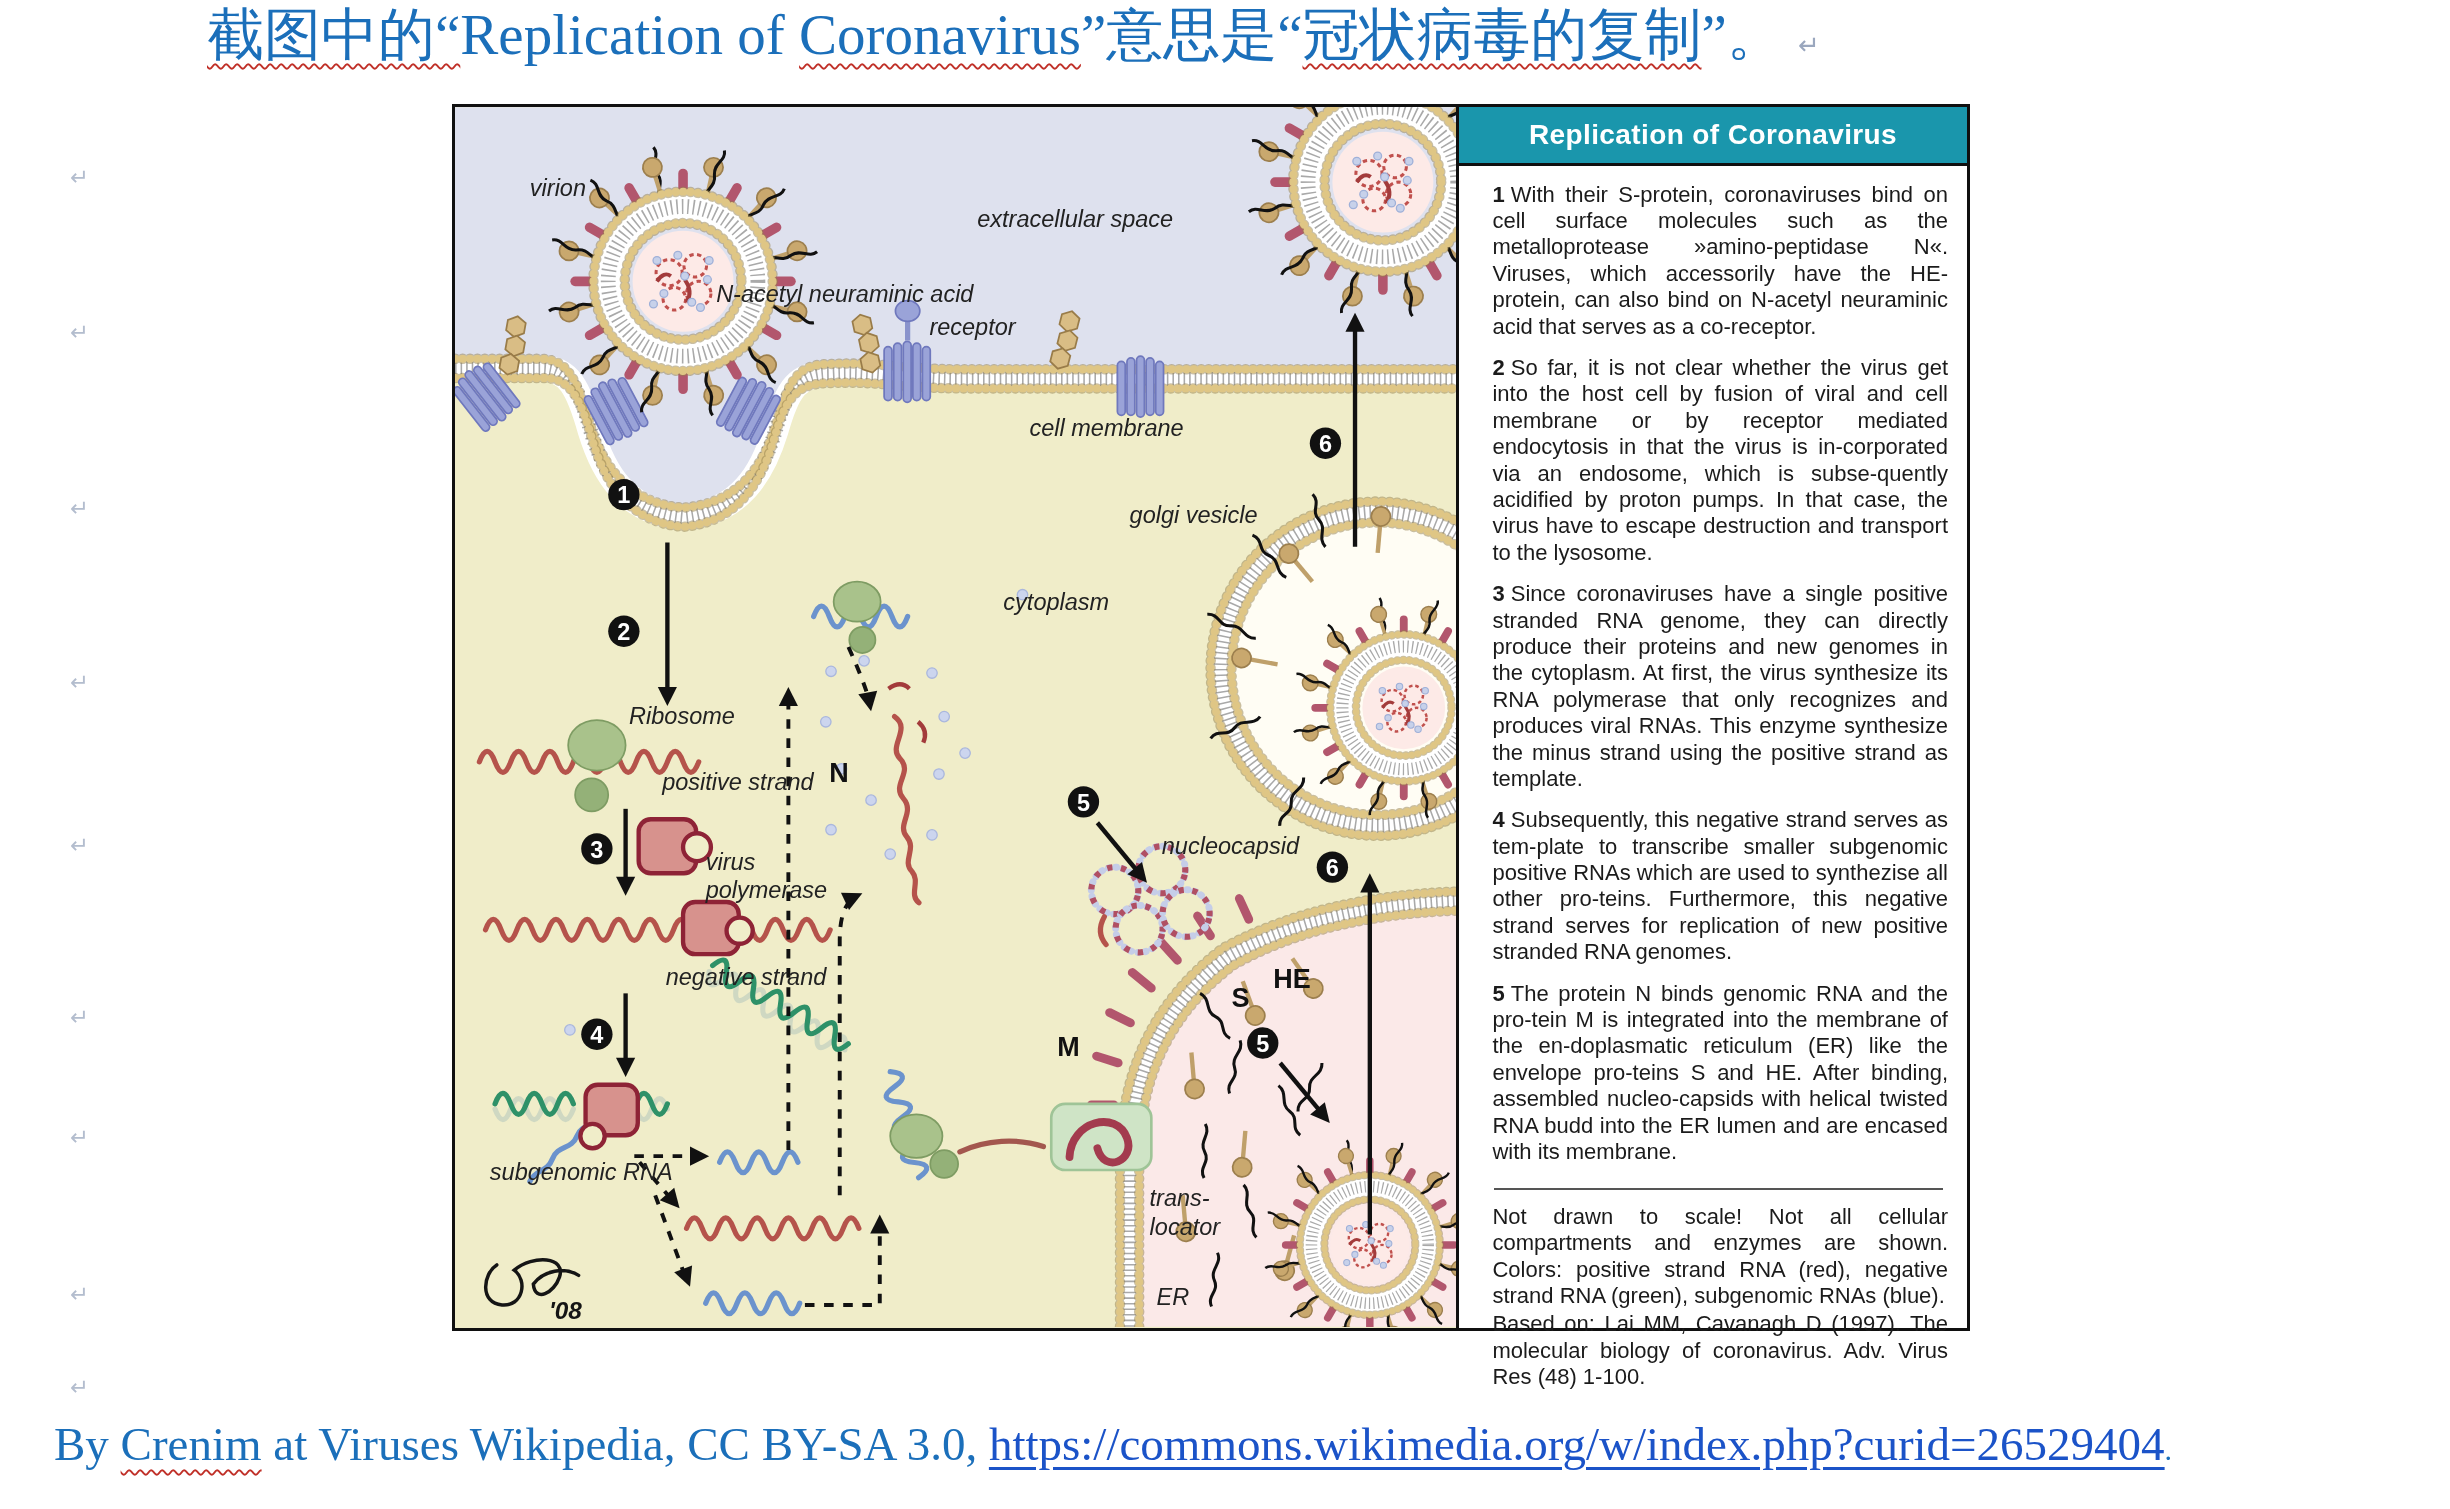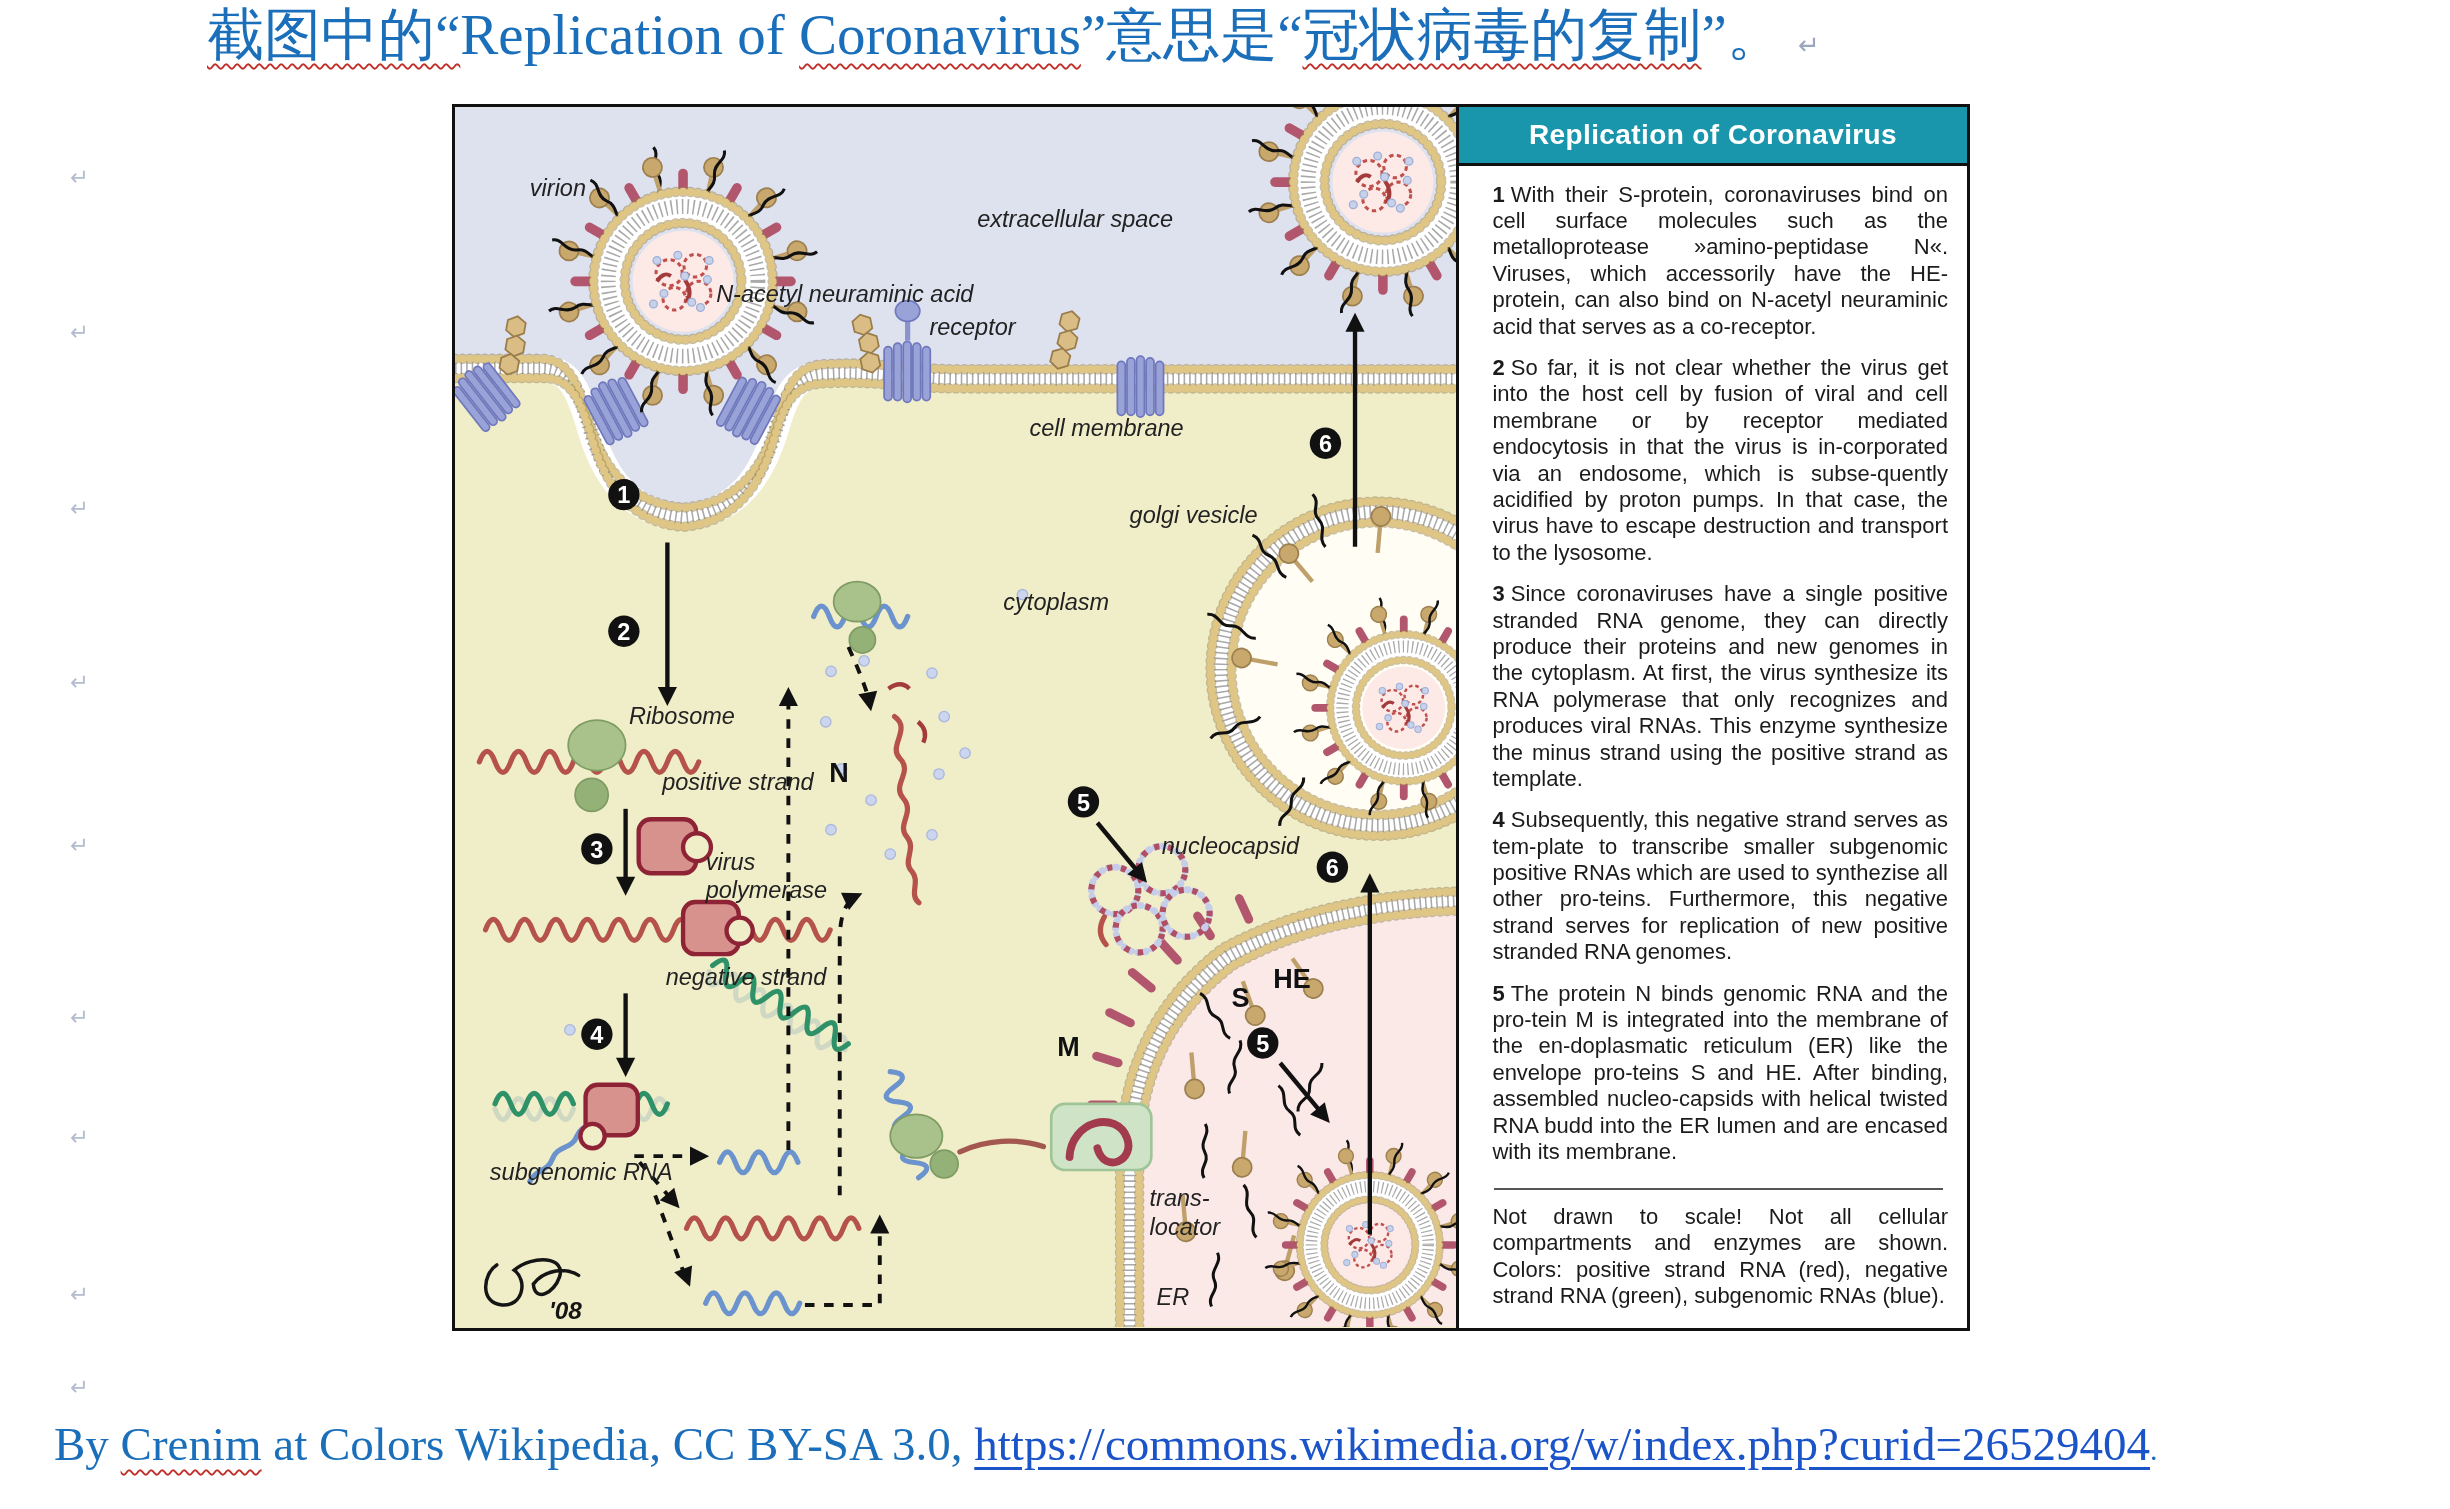--- a/index.html
+++ b/index.html
@@ -400,20 +400,21 @@
   <div class="panel">
     <div class="panel-header">Replication of Coronavirus</div>
     <div class="panel-body">
       <p><b>1</b><span>With their S-protein, coronaviruses bind on cell surface molecules such as the metalloprotease »amino-peptidase N«. Viruses, which accessorily have the HE-protein, can also bind on N-acetyl neuraminic acid that serves as a co-receptor.</span></p>
       <p><b>2</b><span>So far, it is not clear whether the virus get into the host cell by fusion of viral and cell membrane or by receptor mediated endocytosis in that the virus is in-corporated via an endosome, which is subse-quently acidified by proton pumps. In that case, the virus have to escape destruction and transport to the lysosome.</span></p>
       <p><b>3</b><span>Since coronaviruses have a single positive stranded RNA genome, they can directly produce their proteins and new genomes in the cytoplasm. At first, the virus synthesize its RNA polymerase that only recognizes and produces viral RNAs. This enzyme synthesize the minus strand using the positive strand as template.</span></p>
       <p><b>4</b><span>Subsequently, this negative strand serves as tem-plate to transcribe smaller subgenomic positive RNAs which are used to synthezise all other pro-teins. Furthermore, this negative strand serves for replication of new positive stranded RNA genomes.</span></p>
       <p><b>5</b><span>The protein N binds genomic RNA and the pro-tein M is integrated into the membrane of the en-doplasmatic reticulum (ER) like the envelope pro-teins S and HE. After binding, assembled nucleo-capsids with helical twisted RNA budd into the ER lumen and are encased with its membrane.</span></p>
       <hr class="panel-rule">
       <p class="footnote">Not drawn to scale! Not all cellular compartments and enzymes are shown. Colors: positive strand RNA (red), negative strand RNA (green), subgenomic RNAs (blue).</p>
+      <p class="footnote">Based on: Lai MM, Cavanagh D (1997). The molecular biology of coronavirus. Adv. Virus Res (48) 1-100.</p>
     </div>
   </div>
 </div>
 
 <div class="attribution">
-  <span>By </span><span class="sq">Crenim</span><span> at Colors Wikipedia, CC BY-SA 3.0, </span><a href="#">https://commons.wikimedia.org/w/index.php?curid=26529404</a><span class="suffix">.</span>
+  <span>By </span><span class="sq">Crenim</span><span> at Viruses Wikipedia, CC BY-SA 3.0, </span><a href="#">https://commons.wikimedia.org/w/index.php?curid=26529404</a><span class="suffix">.</span>
 </div>
 
 
 </body></html>

